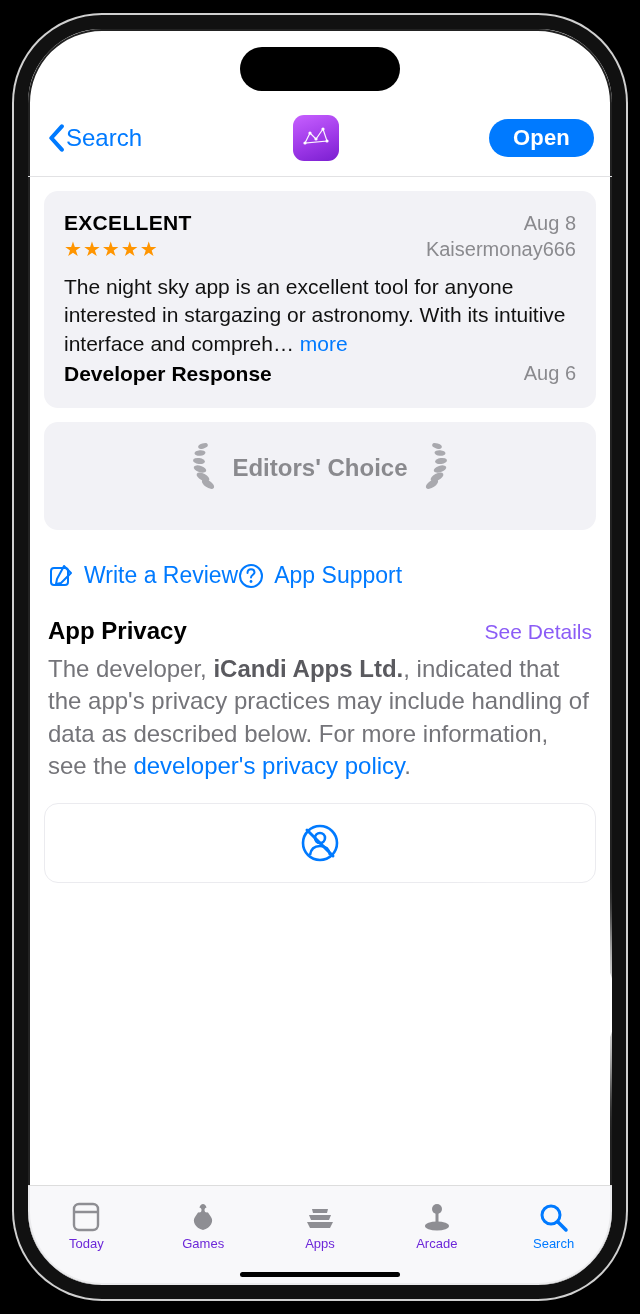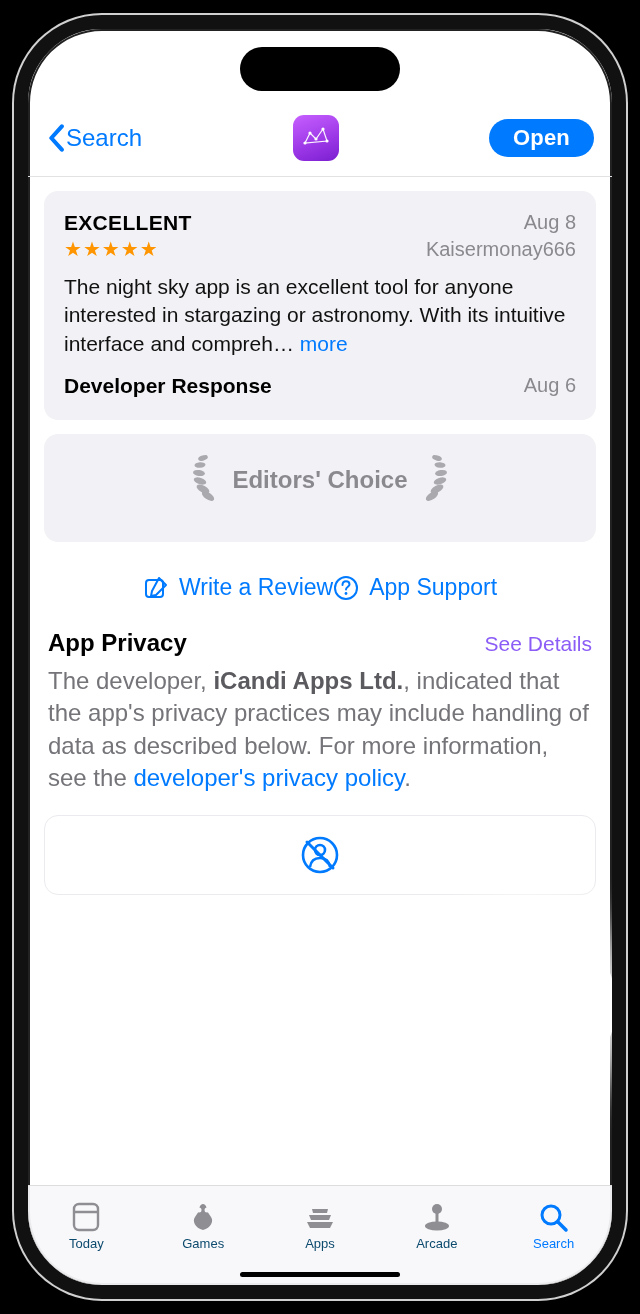--- a/index.html
+++ b/index.html
@@ -79,41 +79,41 @@
       top:148px; left:0; right:0; bottom:90px;
       overflow:hidden;
       padding: 14px 16px 0;
     }
     .card {
       background:#f2f2f6;
       border-radius:14px;
       padding:20px 20px 22px;
       margin-bottom:14px;
     }
-    .review-header { display:flex; justify-content:space-between; align-items:flex-start; }
+    .review-header { display:flex; justify-content:space-between; align-items:center; }
     .review-title { font-weight:700; font-size:21px; letter-spacing:0.3px; }
     .review-date { color:#8a8a8e; font-size:20px; }
     .review-sub { display:flex; justify-content:space-between; align-items:center; margin-top:2px; }
     .stars { color:#ff9500; font-size:20px; letter-spacing:1px; }
     .review-author { color:#8a8a8e; font-size:20px; }
     .review-text { font-size:21px; color:#111; line-height:1.35; margin-top:12px; }
     .review-text .more { color:#007aff; cursor:pointer; }
-    .dev-response { margin-top:16px; display:flex; justify-content:space-between;gap:16px; }
+    .dev-response { margin-top:4px; display:flex; justify-content:space-between;gap:16px; }
     .dev-response-label { font-weight:600; font-size:21px; }
     .dev-response-text { font-size:21px; line-height:1.35; margin-top:4px; }
     .editors-choice {
       display:flex; align-items:center; justify-content:center; gap:14px;
       margin-bottom:14px;
     }
     .editors-choice .laurel { color:#a9a9ae; }
     .editors-choice .label { color:#8a8a8e; font-weight:700; font-size:24px; }
     .editors-text { font-size:21px; color:#111; line-height:1.35; }
     .editors-text .more { color:#007aff; cursor:pointer; }
     .action-row {
-      display:flex; justify-content:center;
+      display:flex; justify-content:flex-start;
       padding: 18px 4px 24px;
     }
     .action-btn {
       display:flex; align-items:center; gap:10px;
       color:#007aff; font-size:23px; cursor:pointer;
     }
     .action-btn svg { display:block; }
     .section-header {
       display:flex; justify-content:space-between; align-items:baseline;
       padding: 4px 4px 8px;
@@ -136,21 +136,21 @@
       position:absolute;
       bottom:0; left:0; right:0;
       height:100px;
       background:rgba(248,248,250,0.94);
       border-top:1px solid #ddd;
       display:flex;
       padding-bottom:20px;
     }
     .tab {
       flex:1; display:flex; flex-direction:column; align-items:center; justify-content:center;
-      gap:3px; color:#0c4a6e; font-size:13px; cursor:pointer;
+      gap:3px; color:#6d28d9; font-size:13px; cursor:pointer;
     }
     .tab.active { color:#007aff; }
     .tab svg { display:block; }
     .home-indicator {
       position:absolute; bottom:8px; left:50%; transform:translateX(-50%);
       width:160px; height:5px; background:#000; border-radius:4px;
     }
     .highlight-circle {
       position:absolute;
       width:180px; height:180px;

